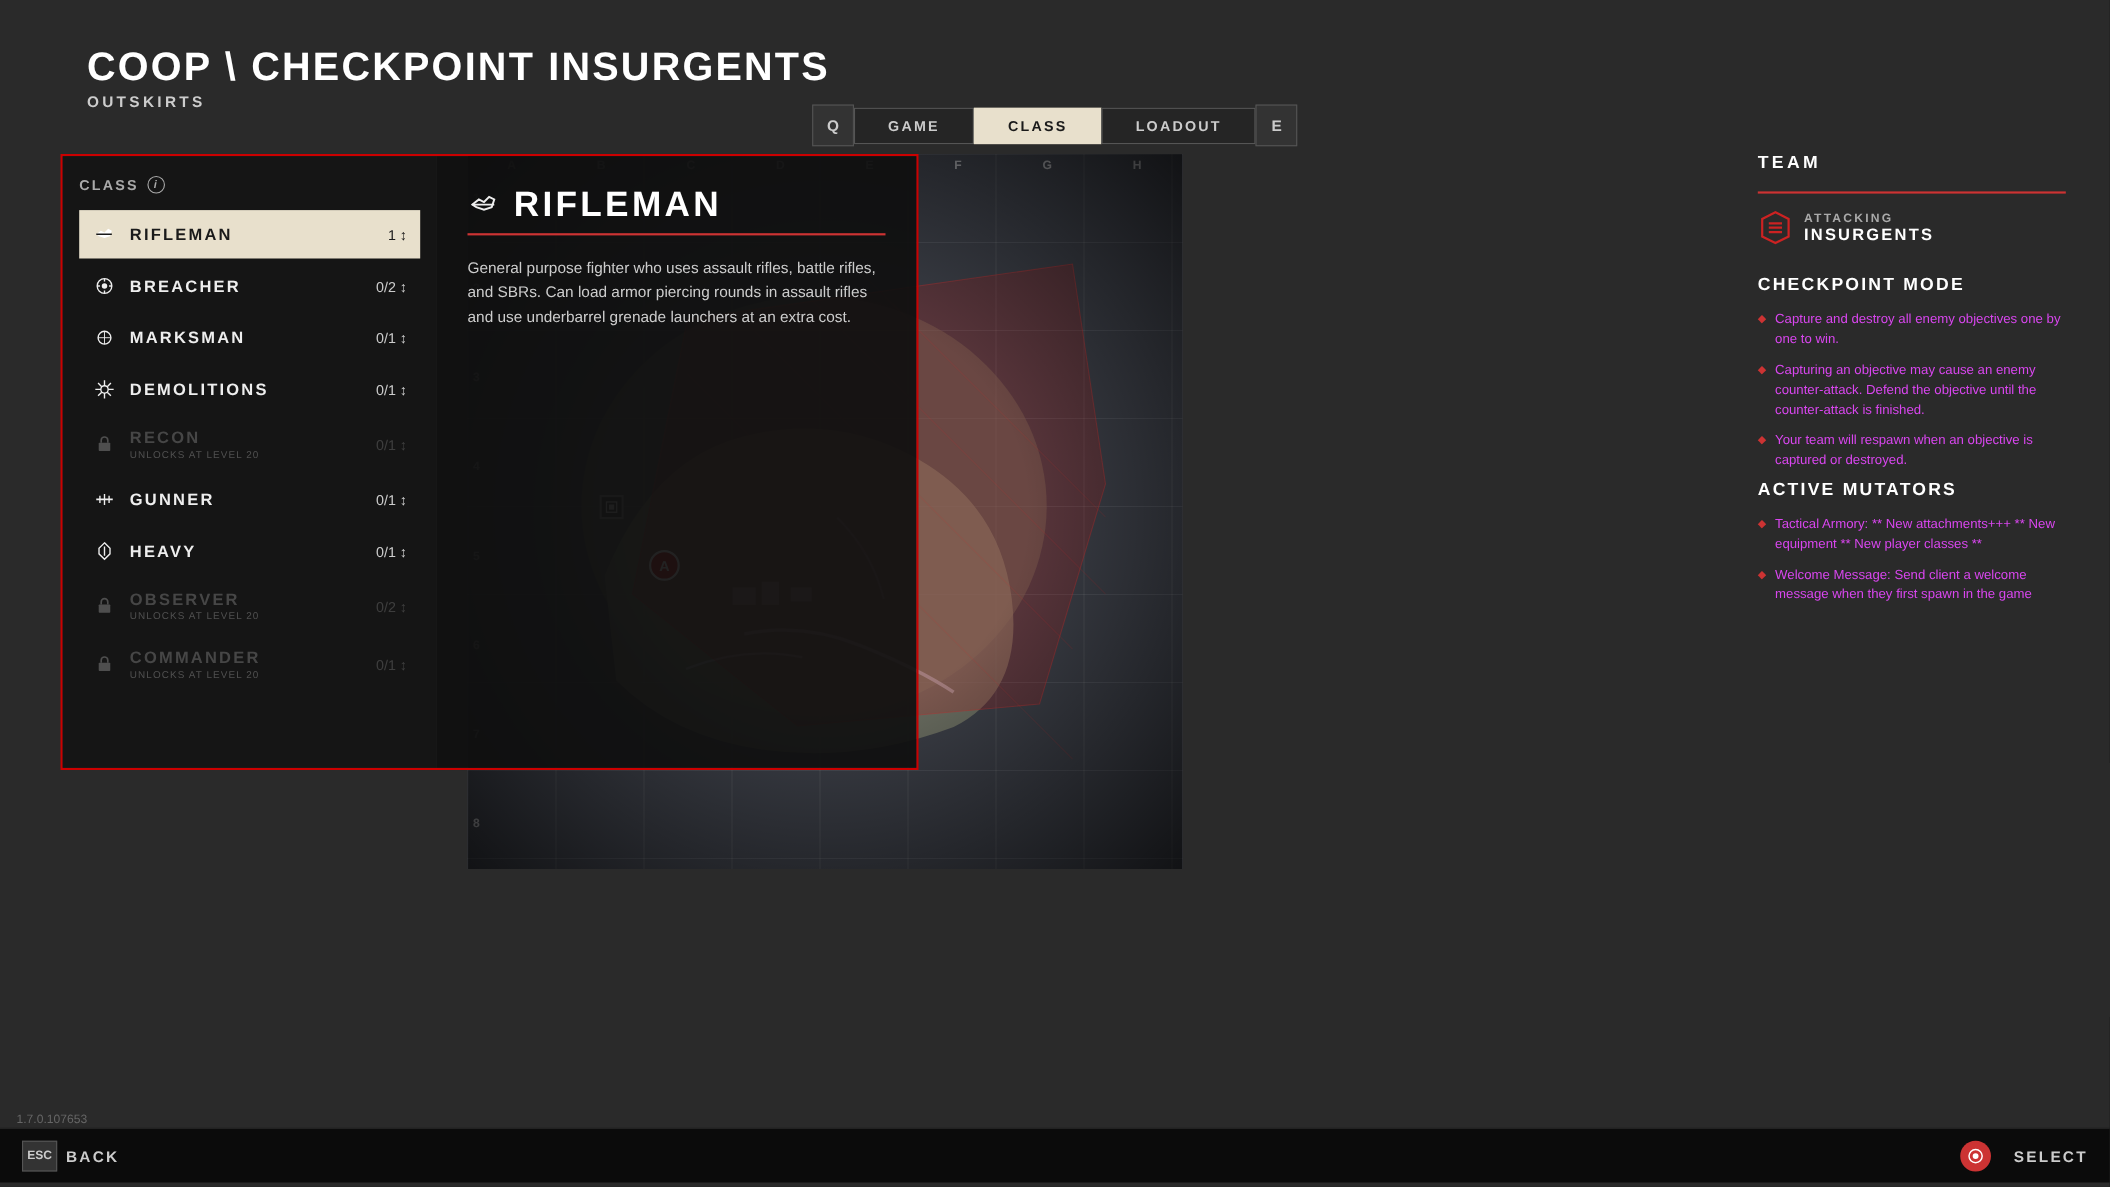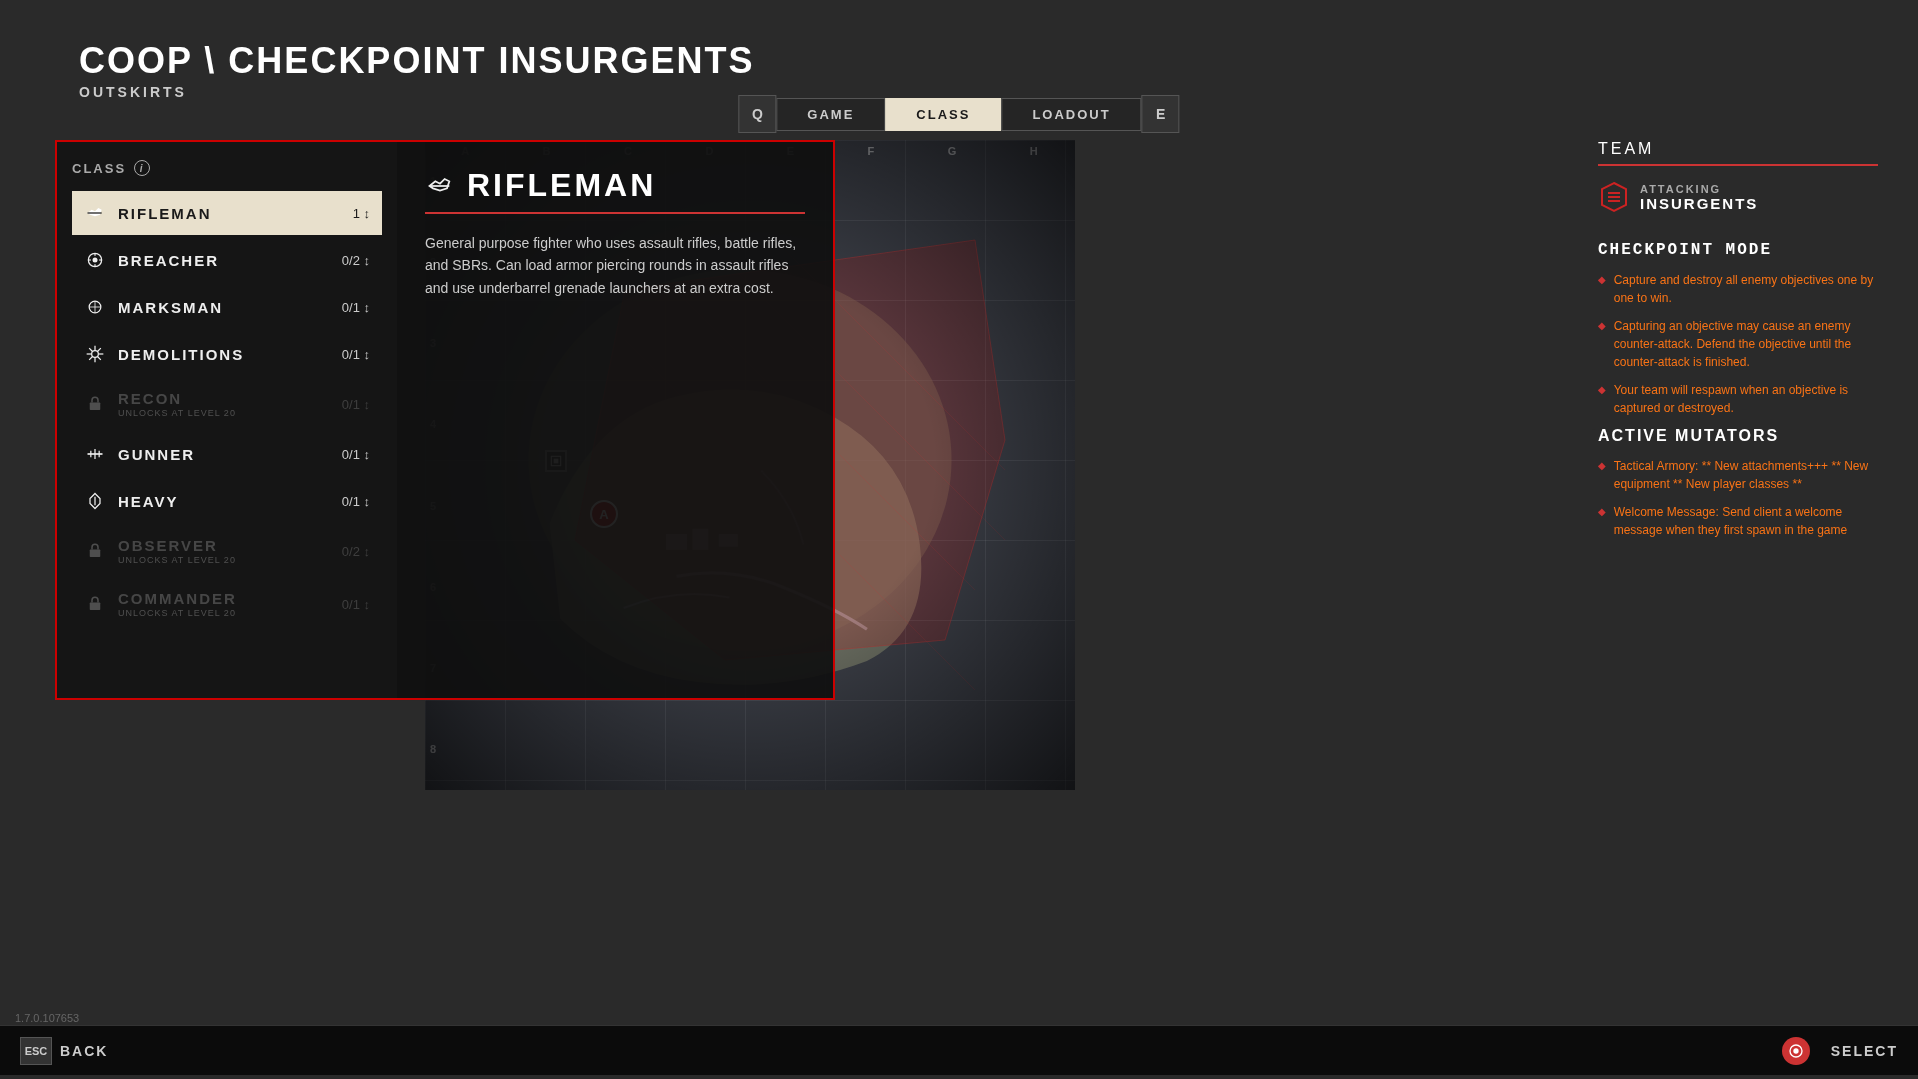--- a/index.html
+++ b/index.html
@@ -311,25 +311,25 @@
     .team-panel {
       position: absolute;
       top: 140px;
       right: 40px;
       width: 280px;
       z-index: 10;
     }
 
     .team-header {
       font-size: 16px;
-      font-weight: 400;
+      font-weight: 700;
       letter-spacing: 3px;
       color: #fff;
       text-transform: uppercase;
-      margin-bottom: 6px;
+      margin-bottom: 16px;
     }
 
     .team-divider {
       width: 100%;
       height: 2px;
       background: #cc3333;
       margin-bottom: 15px;
     }
 
     .team-faction {
@@ -367,41 +367,40 @@
       text-transform: uppercase;
     }
 
     .mode-header {
       font-size: 16px;
       font-weight: 900;
       letter-spacing: 2px;
       color: #fff;
       text-transform: uppercase;
       margin-bottom: 12px;
-      font-family: Liberation Mono, monospace;
     }
 
     .mode-rule {
       display: flex;
       align-items: flex-start;
       gap: 8px;
       margin-bottom: 10px;
     }
 
     .diamond-bullet {
       color: #cc3333;
       font-size: 10px;
       margin-top: 3px;
       flex-shrink: 0;
     }
 
     .mode-rule-text {
       font-size: 12px;
       line-height: 1.5;
-      color: #f97316;
+      color: #d946ef;
     }
 
     .mutators-header {
       font-size: 16px;
       font-weight: 900;
       letter-spacing: 2px;
       color: #fff;
       text-transform: uppercase;
       margin-top: 8px;
       margin-bottom: 12px;

